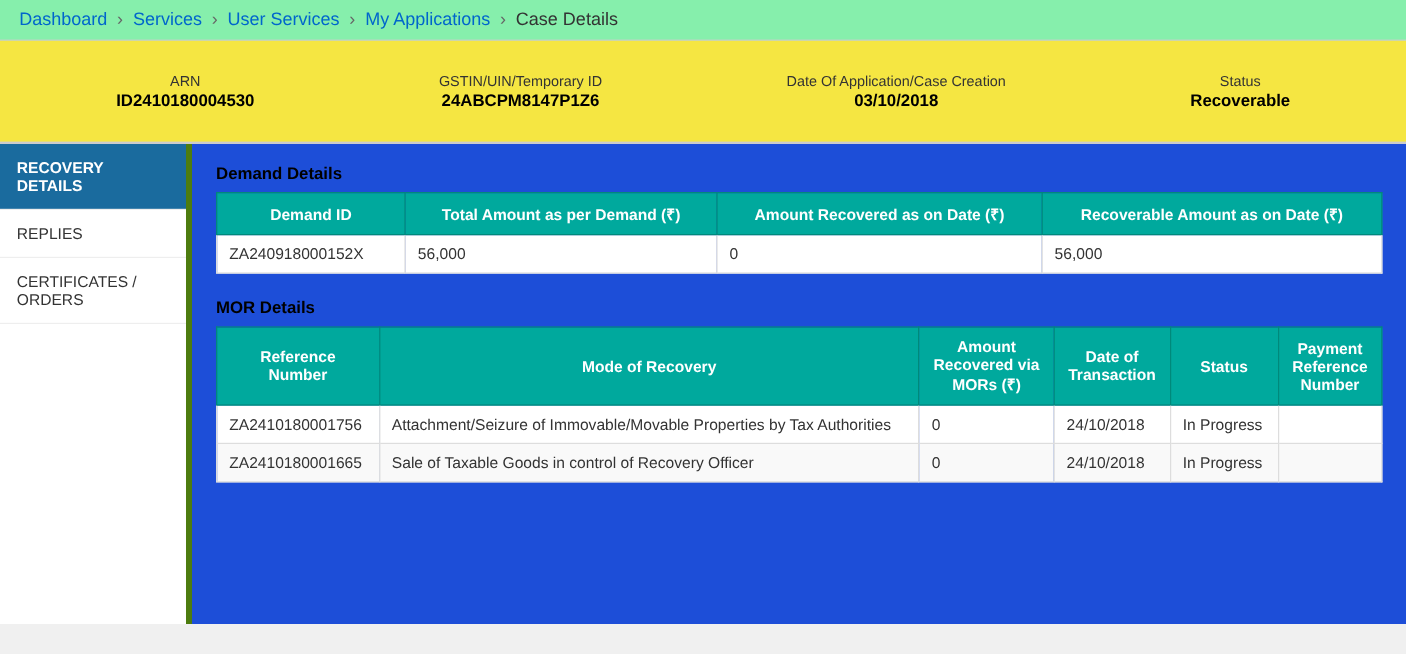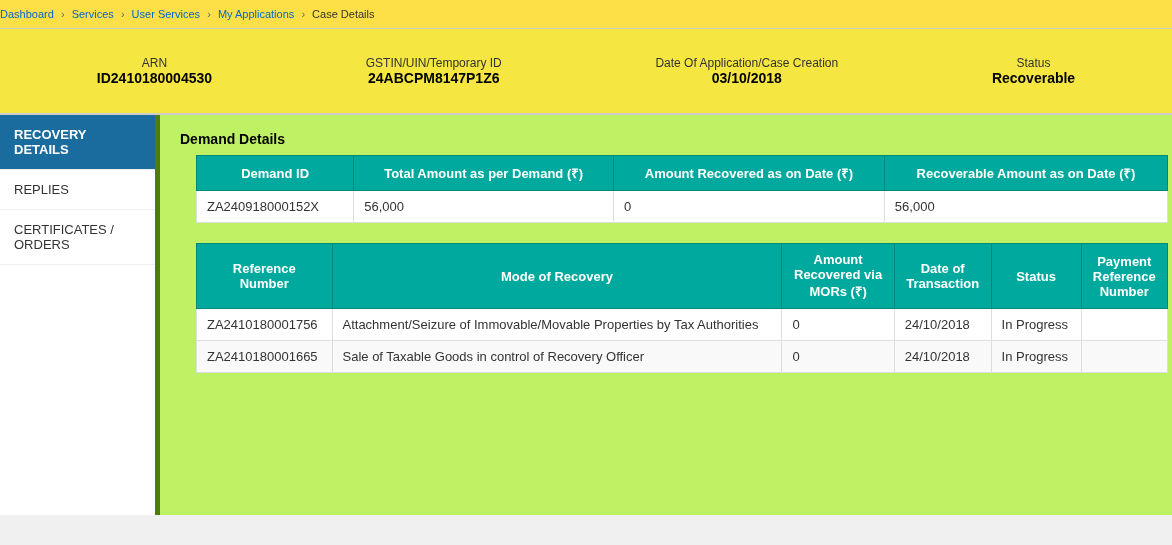--- a/index.html
+++ b/index.html
@@ -1,22 +1,22 @@
 <!DOCTYPE html>
 <html><head>
   <meta charset="utf-8">
   <style>
     * { box-sizing: border-box; margin: 0; padding: 0; }
     body { font-family: Arial, sans-serif; font-size: 13px; background: #f0f0f0; }
 
     .breadcrumb-bar {
-      background: #fde047;
-      padding: 8px 0;
+      background: #86efac;
+      padding: 8px 16px;
       border-bottom: 1px solid #ccc;
-      font-size: 11px;
+      font-size: 15px;
       color: #333;
     }
     .breadcrumb-bar a, .breadcrumb-bar span {
       color: #0066cc;
       text-decoration: none;
     }
     .breadcrumb-bar .separator { color: #666; margin: 0 4px; }
     .breadcrumb-bar .current { color: #333; font-weight: normal; }
 
     .header-bar {
@@ -52,36 +52,35 @@
     }
     .sidebar-item.active {
       background: #1a6b9e;
       color: #fff;
       font-weight: bold;
     }
 
     .content-area {
       flex: 1;
       padding: 16px 20px;
-      background: #bef264;
+      background: #1d4ed8;
     }
 
     .section-title {
       font-weight: bold;
       font-size: 14px;
       margin-bottom: 8px;
       color: #000;
     }
 
     table {
       width: 100%;
       border-collapse: collapse;
       margin-bottom: 20px;
       font-size: 13px;
-      margin-left: 16px;
     }
     table thead tr {
       background: #00a99d;
       color: #fff;
     }
     table thead th {
       padding: 8px 10px;
       text-align: center;
       font-weight: bold;
       border: 1px solid #00897b;
@@ -156,20 +155,21 @@
       <tbody id="demand-tbody">
       <tr>
     <td>ZA240918000152X</td>
     <td class="text-right">56,000</td>
     <td class="text-right">0</td>
     <td class="text-right">56,000</td>
   </tr>
         </tbody>
     </table>
 
+    <div class="section-title">MOR Details</div>
     <table>
       <thead>
         <tr>
           <th>Reference<br>Number</th>
           <th>Mode of Recovery</th>
           <th>Amount<br>Recovered via<br>MORs (₹)</th>
           <th>Date of<br>Transaction</th>
           <th>Status</th>
           <th>Payment<br>Reference<br>Number</th>
         </tr>

